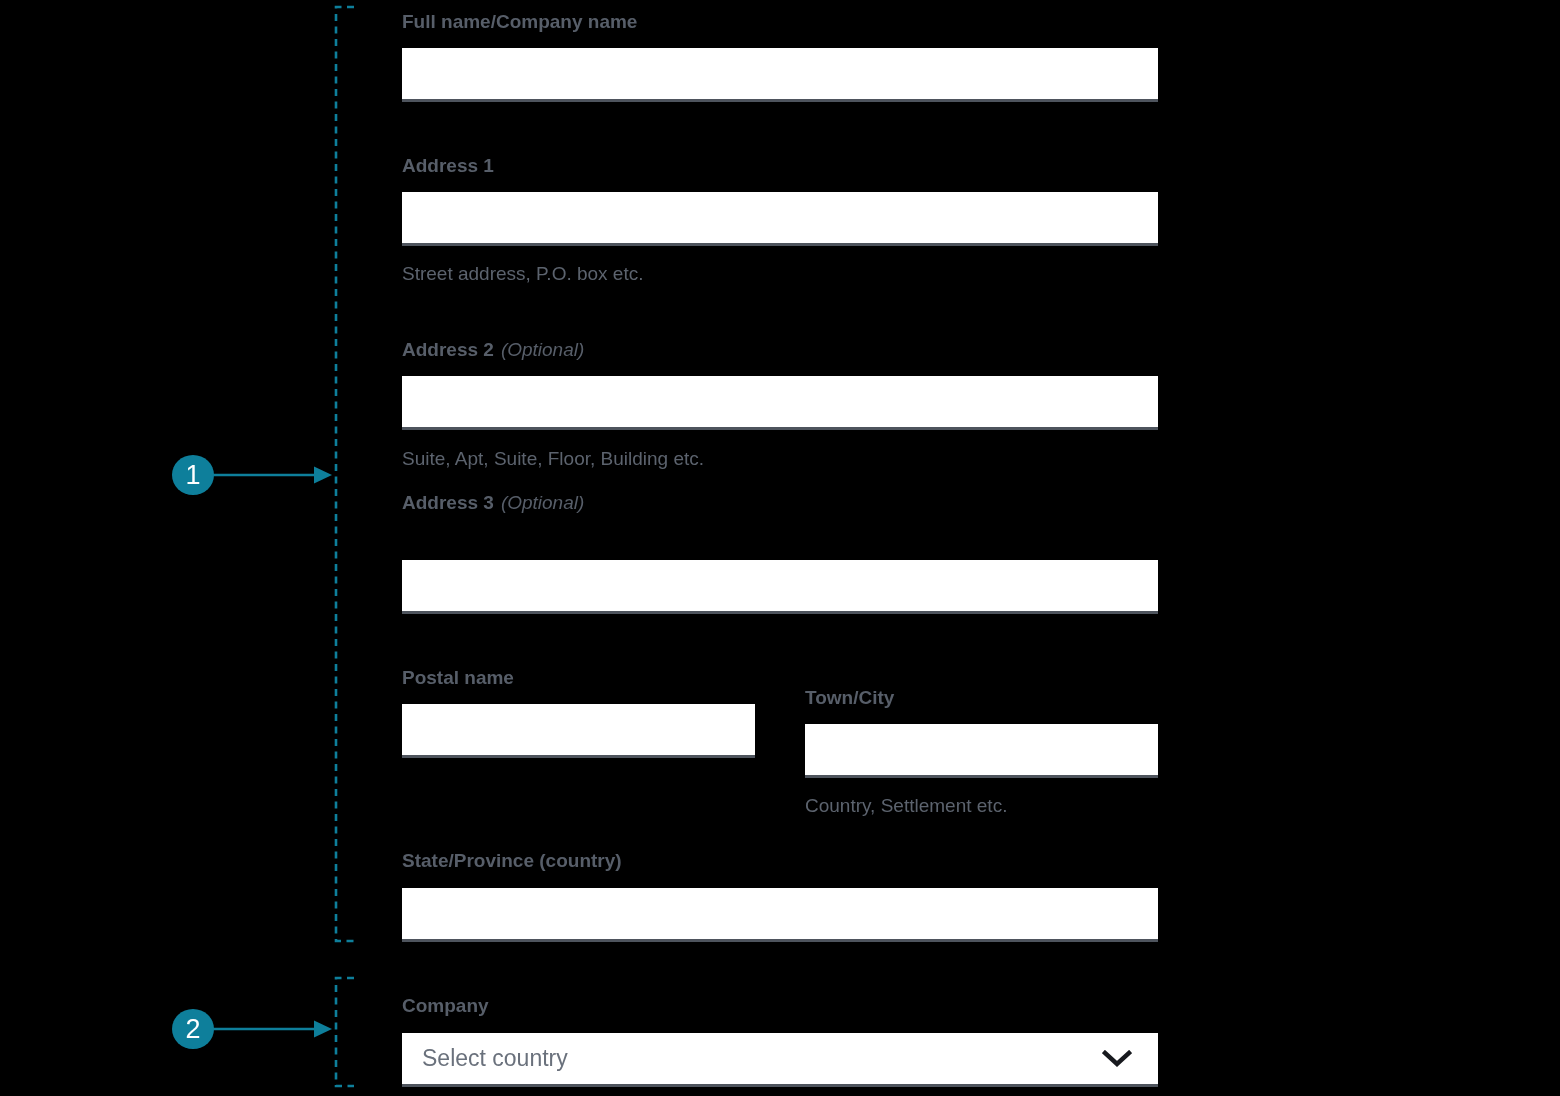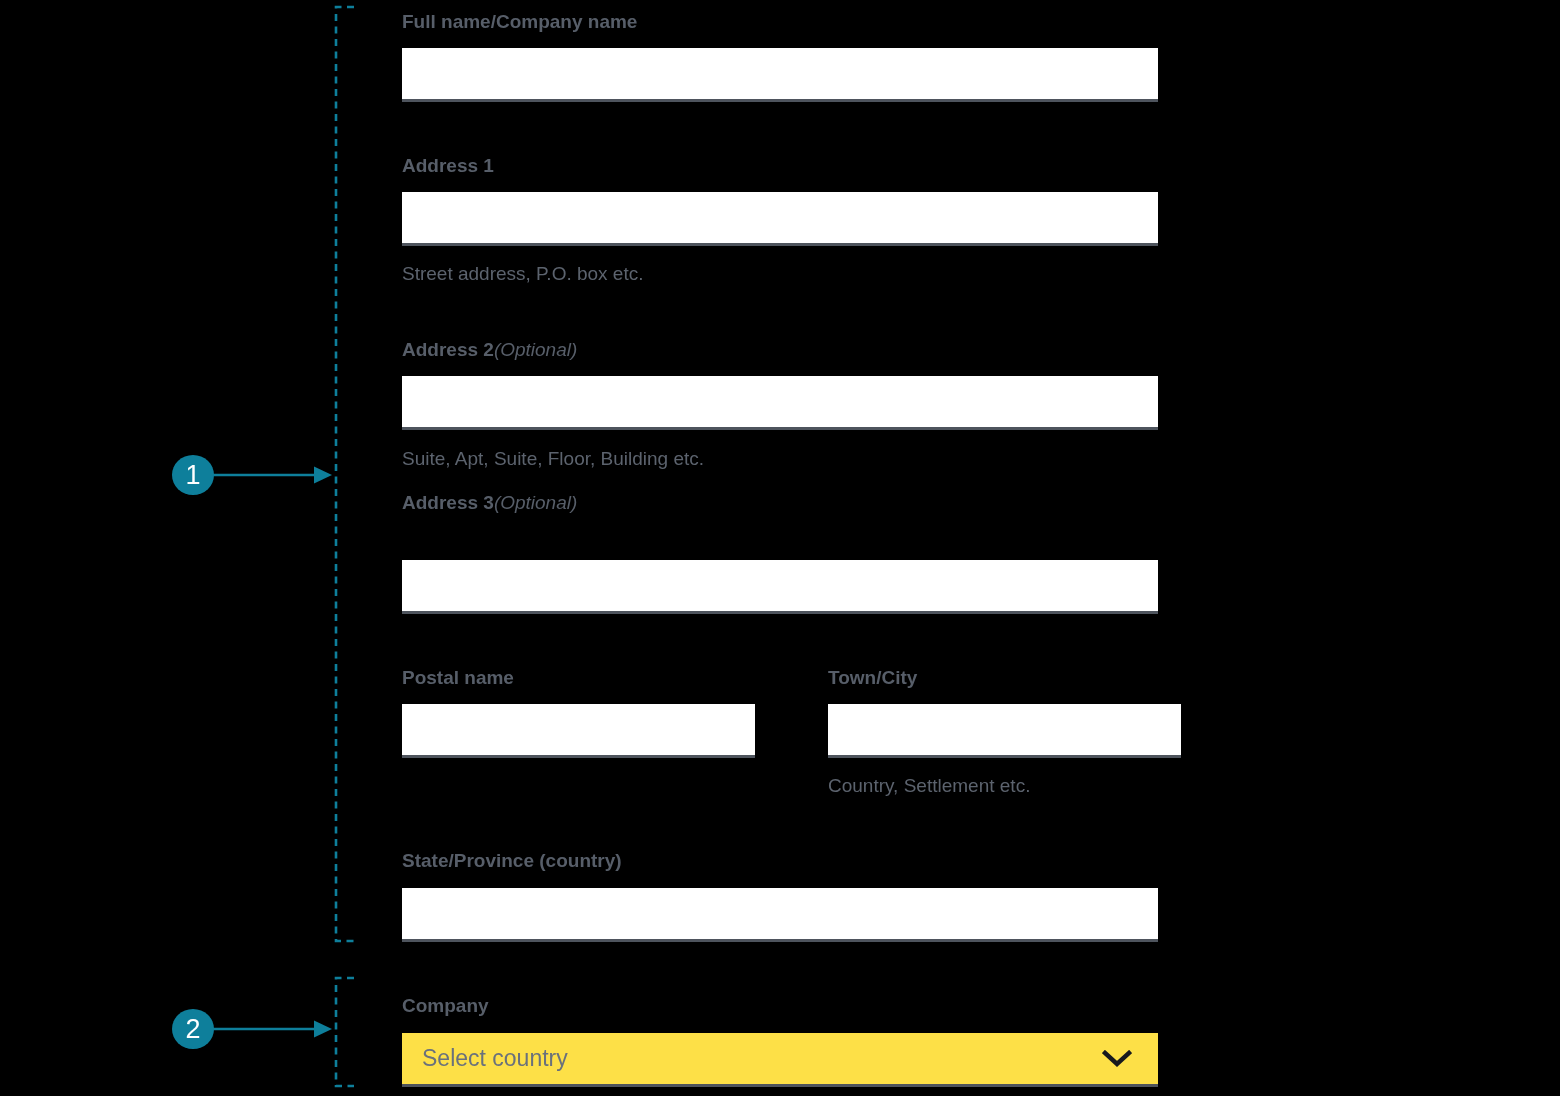--- a/index.html
+++ b/index.html
@@ -28,21 +28,21 @@
     left: 0;
     font-size: 19px;
     line-height: 22px;
     font-weight: 700;
     color: #575e69;
     white-space: nowrap;
   }
   .optional {
     font-weight: 400;
     font-style: italic;
-    margin-left: 0;
+    margin-left: 7px;
   }
   .helper {
     position: absolute;
     left: 0;
     font-size: 19px;
     line-height: 22px;
     color: #5c636e;
     white-space: nowrap;
   }
   .text-input {
@@ -54,30 +54,30 @@
     background: #ffffff;
     border: none;
     border-bottom: 3px solid #4e545d;
     outline: none;
     padding: 0 18px;
     font-size: 22px;
     color: #2b2f36;
     font-family: "Liberation Sans", "DejaVu Sans", sans-serif;
   }
   .half { width: 353px; }
-  .at-right { left: 426px; }
+  .at-right { left: 403px; margin-top: 20px; }
 
   .select-box {
     position: absolute;
     left: 0;
     top: 1033px;
     width: 756px;
     height: 54px;
     box-sizing: border-box;
-    background: #fde047;
+    background: #ffffff;
     border-bottom: 3px solid #4e545d;
     display: flex;
     align-items: center;
     padding: 0 20px;
     cursor: pointer;
   }
   .select-value {
     font-size: 23px;
     color: #6a717c;
     flex: 1;

